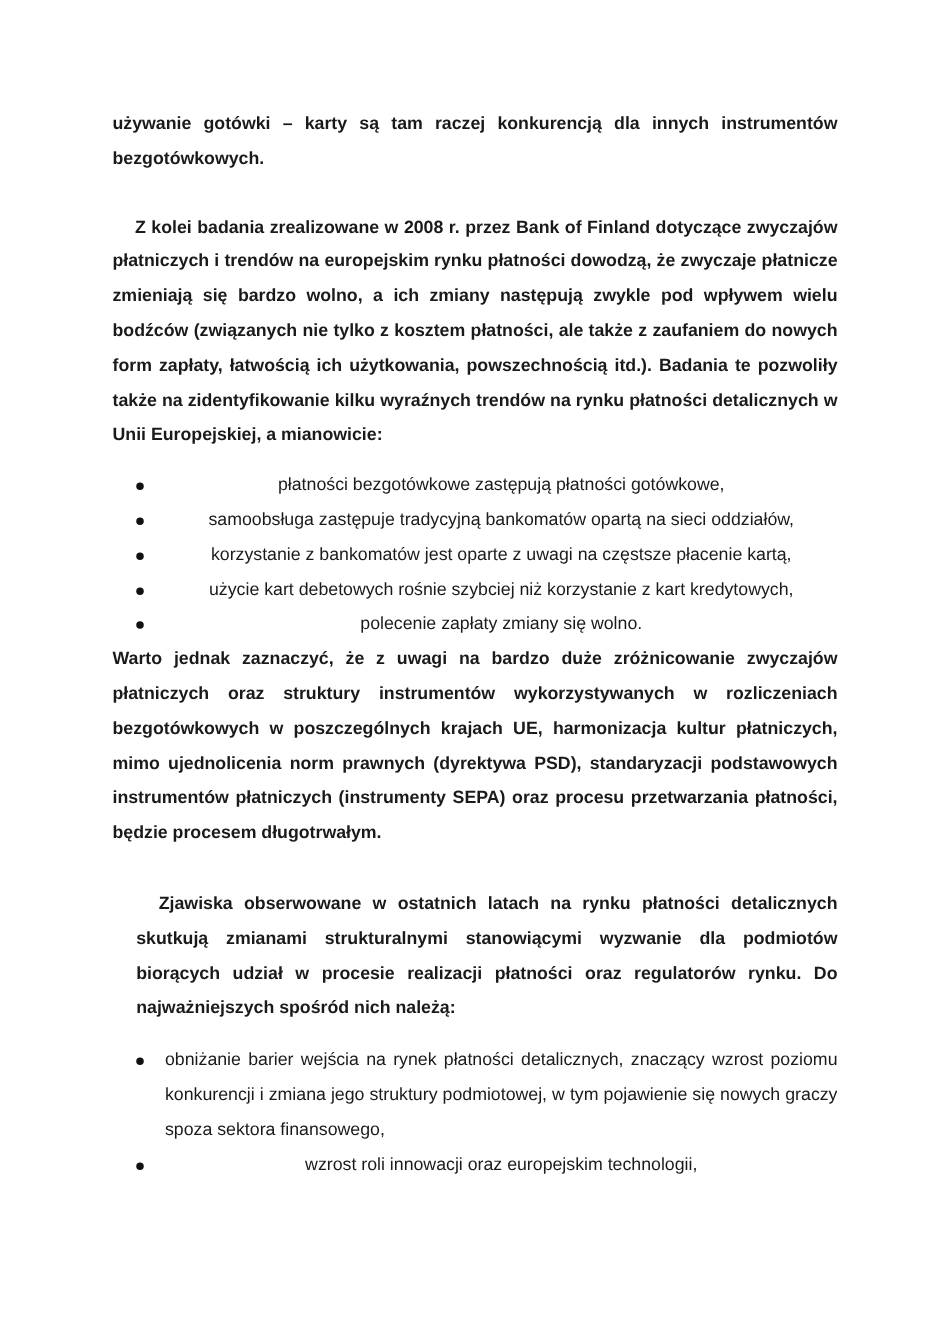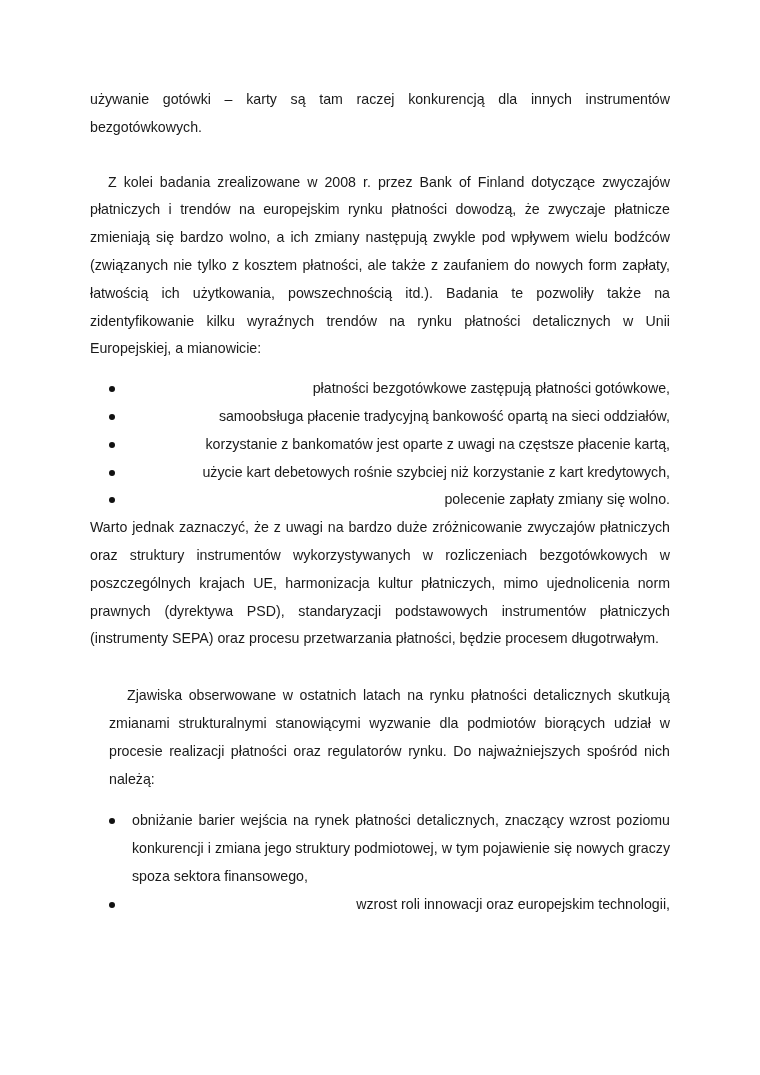--- a/index.html
+++ b/index.html
@@ -2,49 +2,49 @@
 <html><head>
   <meta charset="utf-8">
   <style>
     html, body { margin: 0; padding: 0; background: #ffffff; }
     body {
       width: 760px; height: 1075px; position: relative; overflow: hidden;
       font-family: "Liberation Sans", sans-serif; color: #1a1a1a;
     }
     .page { position: absolute; left: 90px; top: 86px; width: 580px; }
     p {
-      margin: 0; font-size: 14.2px; line-height: 27.8px; text-align: justify;
+      margin: 0; font-size: 14.2px; line-height: 27.8px; text-align: justify; font-weight: bold;
     }
     p.indent { text-indent: 18px; margin-top: 15px; }
     .gap { height: 12px; }
     .gap2 { height: 14px; }
     ul { list-style: none; margin: 0; padding: 0; }
     ul li {
       position: relative; padding-left: 42px; font-size: 14.2px;
-      line-height: 27.8px; text-align: right;
+      line-height: 27.8px; text-align: center;
     }
     ul li.just { text-align: justify; }
     ul li .bullet {
       position: absolute; left: 19px; top: 11px; width: 6px; height: 6px;
       border-radius: 50%; background: #111;
     }
     .block2 { margin-left: 19px; }
     .block2 p.indent { text-indent: 18px; }
   </style>
 </head>
 <body>
 
 <div class="page">
   <p>używanie gotówki – karty są tam raczej konkurencją dla innych instrumentów bezgotówkowych.</p>
   <div class="gap"></div>
   <p class="indent">Z kolei badania zrealizowane w 2008 r. przez Bank of Finland dotyczące zwyczajów płatniczych i trendów  na europejskim rynku płatności dowodzą, że zwyczaje płatnicze zmieniają się bardzo wolno, a ich zmiany następują zwykle pod wpływem wielu bodźców (związanych nie tylko z kosztem płatności, ale także z zaufaniem do nowych form zapłaty, łatwością ich użytkowania, powszechnością itd.). Badania te pozwoliły także na zidentyfikowanie kilku wyraźnych trendów na rynku  płatności detalicznych w Unii Europejskiej, a mianowicie:</p>
   <div class="gap"></div>
   <ul>
     <li><span class="bullet"></span><span>płatności bezgotówkowe zastępują płatności gotówkowe,</span></li>
-    <li><span class="bullet"></span><span>samoobsługa płacenie tradycyjną bankowość opartą na sieci oddziałów,</span></li>
+    <li><span class="bullet"></span><span>samoobsługa zastępuje tradycyjną bankomatów opartą na sieci oddziałów,</span></li>
     <li><span class="bullet"></span><span>korzystanie z bankomatów jest oparte z uwagi na częstsze płacenie kartą,</span></li>
     <li><span class="bullet"></span><span>użycie kart debetowych rośnie szybciej niż korzystanie z kart kredytowych,</span></li>
     <li><span class="bullet"></span><span>polecenie zapłaty zmiany się wolno.</span></li>
   </ul>
   <p>Warto jednak zaznaczyć, że z uwagi na bardzo duże zróżnicowanie zwyczajów płatniczych oraz struktury instrumentów wykorzystywanych w rozliczeniach bezgotówkowych w poszczególnych krajach UE, harmonizacja kultur płatniczych, mimo ujednolicenia norm prawnych (dyrektywa PSD), standaryzacji podstawowych instrumentów płatniczych (instrumenty SEPA) oraz procesu przetwarzania płatności, będzie procesem długotrwałym.</p>
   <div class="gap2"></div>
   <div class="block2">
     <p class="indent">Zjawiska obserwowane w ostatnich latach na rynku płatności detalicznych skutkują zmianami strukturalnymi stanowiącymi wyzwanie dla podmiotów biorących udział w procesie realizacji płatności oraz regulatorów rynku. Do najważniejszych spośród nich należą:</p>
   </div>
   <div class="gap2"></div>

